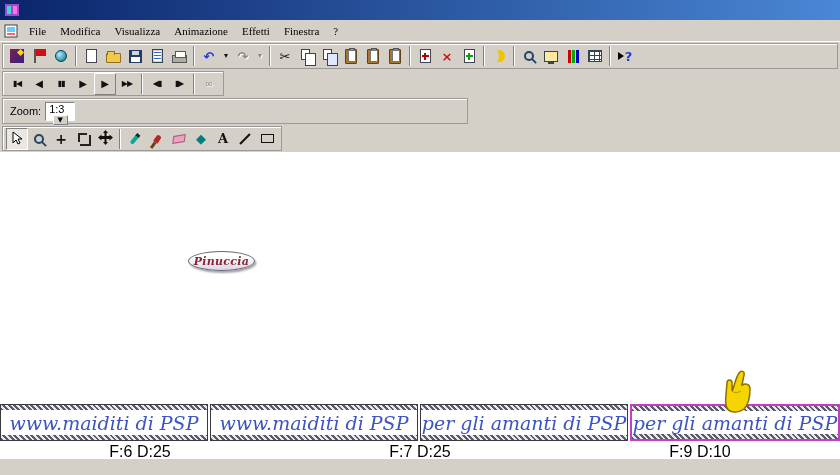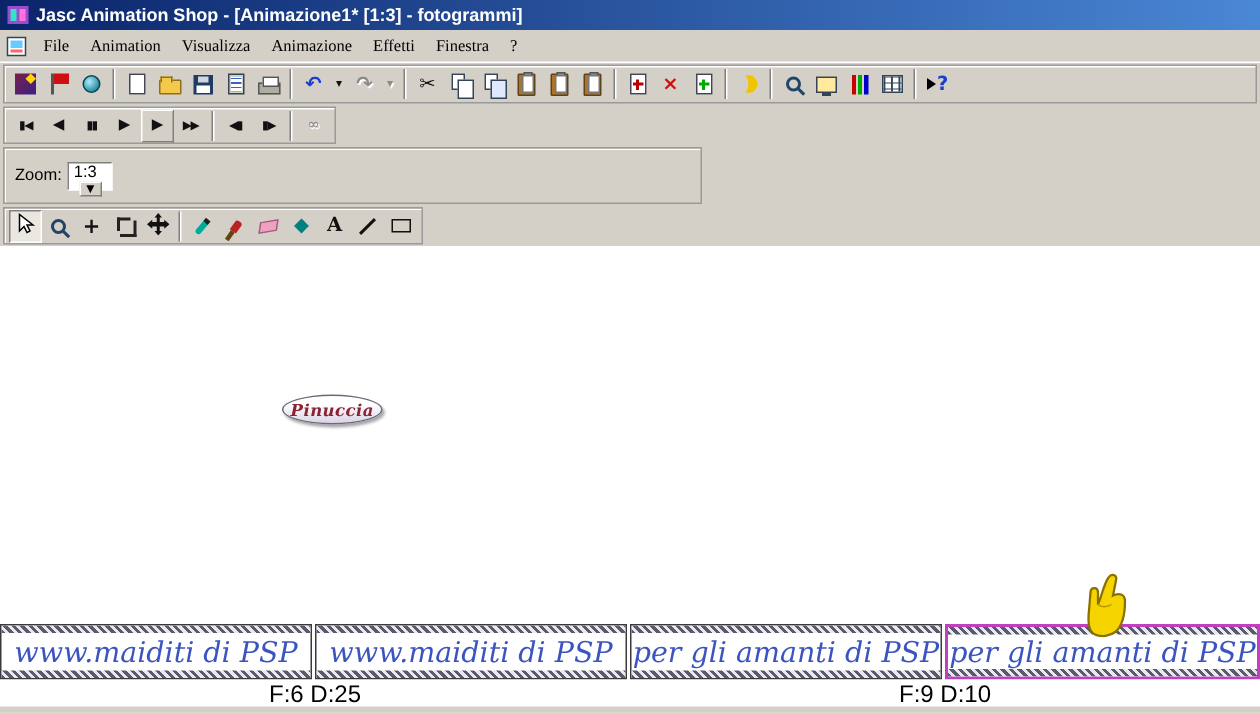--- a/index.html
+++ b/index.html
@@ -19,21 +19,21 @@
   .mdiicon { display:flex; align-items:center; margin:0 4px 0 2px; }
   .menu-item { padding:3px 7px; color:#000; cursor:default;font-family:Liberation Serif, serif; }
 
   
   .row { background:#d4d0c8; padding:1px 2px; }
   .band { display:flex; align-items:center; background:#d4d0c8;
     border:1px solid #9a9a9a; box-shadow:inset 1px 1px 0 #ffffff; padding:1px 3px; }
   .band.fit { width:-moz-fit-content; width:fit-content; }
   .row-main .band { width:100%; height:26px; }
   .row-vcr .band { height:25px; }
-  .row-zoom .band { width:466px; height:38px; }
+  .row-zoom .band { width:466px; height:26px; }
   .row-tools .band { height:25px; }
 
   .tbtn { width:22px; height:22px; display:flex; align-items:center; justify-content:center;
     border:1px solid transparent; position:relative; cursor:default; flex:none; }
   .tbtn.narrow { width:12px; }
   .tbtn.raised { border-color:#fff #808080 #808080 #fff; background:#d4d0c8; }
   .tbtn.latched { border-color:#808080 #fff #fff #808080; background:#eae7e0; }
   .tbtn.disabled .glyph { color:#8a8a8a; text-shadow:1px 1px 0 #fff; }
   .sep { width:2px; height:20px; border-left:1px solid #808080; border-right:1px solid #fff; margin:0 3px; flex:none; }
 
@@ -132,33 +132,32 @@
 <div class="app">
 
   <div class="titlebar">
     <span class="appicon">
       <svg width="16" height="16">
           <rect x="1" y="2" width="14" height="12" fill="#9a4bd0"></rect>
           <rect x="3" y="4" width="4" height="8" fill="#37e0c8"></rect>
           <rect x="9" y="4" width="4" height="8" fill="#ff74d8"></rect>
         </svg>
     </span>
-    <span class="title">Jasc Animation Shop - [Animazione1* [1:3] - fotogrammi]</span>
   </div>
 
   <div class="menubar">
     <span class="mdiicon">
       <svg width="14" height="14">
           <rect x="1" y="1" width="12" height="12" fill="#fff" stroke="#345"></rect>
           <rect x="3" y="3" width="8" height="5" fill="#6cf"></rect>
           <rect x="3" y="9" width="8" height="2" fill="#f66"></rect>
         </svg>
     </span>
     <span class="menu-item">File</span>
-    <span class="menu-item">Animation</span>
+    <span class="menu-item">Modifica</span>
     <span class="menu-item">Visualizza</span>
     <span class="menu-item">Animazione</span>
     <span class="menu-item">Effetti</span>
     <span class="menu-item">Finestra</span>
     <span class="menu-item">?</span>
   </div>
 
   <div class="row row-main">
     <div class="band">
       <div class="tbtn">
@@ -377,19 +376,20 @@
       </div>
       <div class="frame selected">
         <div class="lace"></div>
         <div class="frame-text">per gli amanti di PSP</div>
         <div class="lace"></div>
       </div>
     </div>
 
     <div class="frame-labels">
       <span>F:6  D:25</span>
+      <span>F:7  D:25</span>
       <span>F:9  D:10</span>
     </div>
   </div>
 
   <div class="statusbar"></div>
 
 </div>
 
 </body></html>

